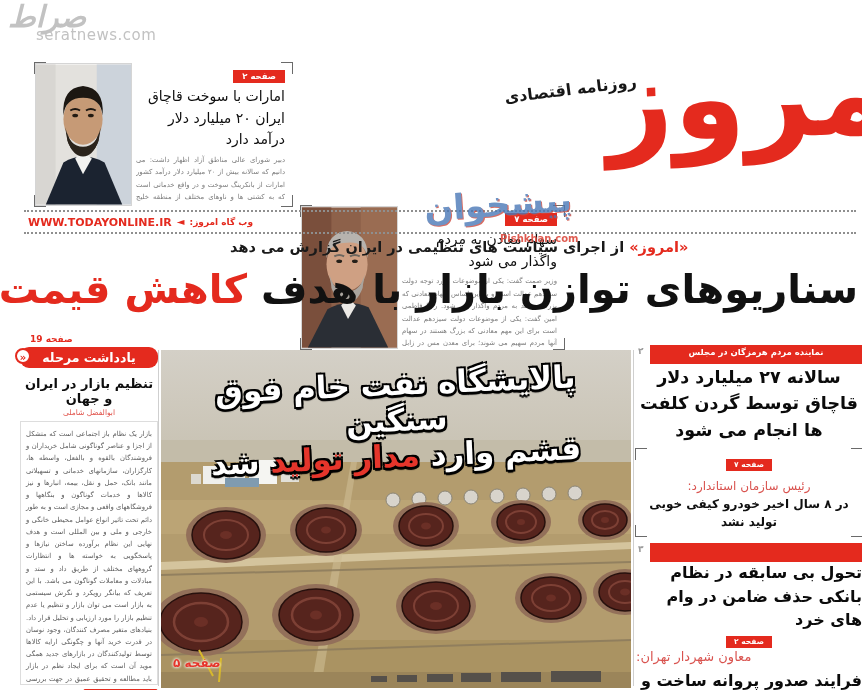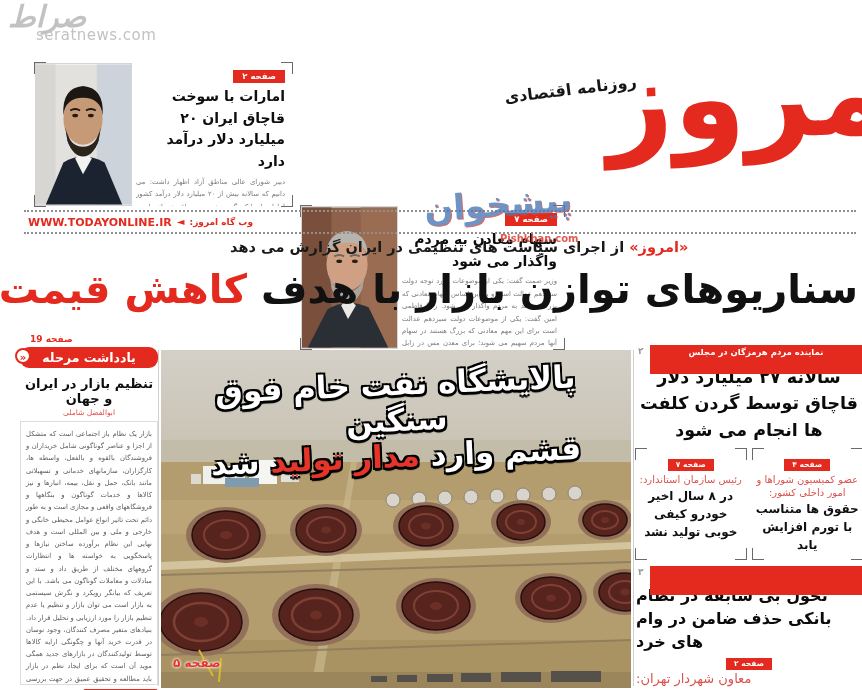--- a/index.html
+++ b/index.html
@@ -21,21 +21,21 @@
     font-size:116px;font-weight:900;color:#e42a1e;line-height:1.55;transform:rotate(-2deg)}
   
   .tbox{position:absolute;top:63px;height:143px;display:flex;background:#fff}
   #tbox1{left:35px;width:257px}
   #tbox2{left:301px;width:263px}
   .portrait{width:97px;height:143px;flex:0 0 97px;border:1px solid #d5d5d5;box-sizing:border-box}
   .portrait svg{display:block;width:100%;height:100%}
   .ttext{flex:1;padding:1px 7px 0 4px;direction:rtl;text-align:right;overflow:hidden}
   .ptag{display:inline-block;background:#e42a1e;color:#fff;font-size:8.5px;font-weight:700;
     padding:1px 9px 2px;margin:1px 0 3px}
-  .thead{font-size:14px;font-weight:700;line-height:1.55;color:#0e0e0e}
+  .thead{font-size:14px;font-weight:400;line-height:1.55;color:#0e0e0e}
   .tbody{font-size:6.9px;color:#7a7a7a;text-align:justify;line-height:1.8;margin-top:3px;height:82px;overflow:hidden}
   
   .cbx{position:relative}
   .cbx>i{position:absolute;width:11px;height:11px;border:0 solid #6a6a6a}
   .cbx>i.tl{top:-1px;left:-1px;border-top-width:1px;border-left-width:1px}
   .cbx>i.tr{top:-1px;right:-1px;border-top-width:1px;border-right-width:1px}
   .cbx>i.bl{bottom:-1px;left:-1px;border-bottom-width:1px;border-left-width:1px}
   .cbx>i.br{bottom:-1px;right:-1px;border-bottom-width:1px;border-right-width:1px}
   
   #dateband{position:absolute;top:210px;left:24px;right:6px;height:24px;
@@ -73,30 +73,30 @@
     font-size:31px;transform:rotate(-2.5deg);
     text-shadow:-2px -2px 0 #000,2px -2px 0 #000,-2px 2px 0 #000,2px 2px 0 #000,0 3px 1px #000}
   #ph1{top:16px}
   #ph2{top:88px}
   .ph-line .red{color:#e5352b}
   #phototag{position:absolute;left:12px;bottom:18px;color:#e5352b;font-weight:900;font-size:12px;
     text-shadow:0 0 3px #fff,0 0 3px #fff}
   
   #rcol{position:absolute;left:636px;top:345px;width:226px;direction:rtl}
   .barrow{position:relative;height:13px;margin-bottom:2px}
-  .rbar{background:#e42a1e;height:29px;color:#fff;font-size:8.5px;font-weight:700;text-align:center;
+  .rbar{background:#e42a1e;height:19px;color:#fff;font-size:8.5px;font-weight:700;text-align:center;
     line-height:14px;margin-left:14px}
   .secnum{position:absolute;left:2px;top:1px;color:#9b9b9b;font-size:9px;font-weight:700}
   .rh1{font-size:17.5px;font-weight:900;text-align:center;line-height:1.5;color:#0b0b0b;margin:6px 0}
-  .rh2{font-size:16px;font-weight:900;text-align:left;line-height:1.45;color:#0b0b0b;margin:5px 0}
+  .rh2{font-size:16px;font-weight:900;text-align:right;line-height:1.45;color:#0b0b0b;margin:5px 0}
   .duo{display:flex;gap:7px;margin:3px 0 7px}
   .dbox{flex:1;text-align:center;padding:3px 2px 5px;min-height:52px}
   .dtag{display:inline-block;background:#e42a1e;color:#fff;font-size:7.5px;font-weight:700;
     padding:0 8px;line-height:12px}
-  .dkick{color:#d9534f;font-size:10px;margin:2px 0 1px;line-height:1.3}
+  .dkick{color:#d9534f;font-size:12px;margin:8px 0 1px;line-height:1.3}
   .dhead{font-size:12px;font-weight:900;line-height:1.5;color:#101010}
   .ctag{width:max-content;margin:3px auto 1px;background:#e42a1e;color:#fff;font-size:7.5px;
     font-weight:700;padding:0 8px;line-height:12px}
   .ckick{color:#d9534f;font-size:13px;text-align:left;margin-bottom:1px}
   
   .vsep{position:absolute;top:350px;bottom:4px;width:1px;background:#cfcfcf}
 </style>
 </head>
 <body>
 
@@ -325,27 +325,20 @@
   <div class="barrow">
     <div class="rbar">نماینده مردم هرمزگان در مجلس</div>
     <span class="secnum">۲</span>
   </div>
   <div class="rh1">سالانه ۲۷ میلیارد دلار قاچاق توسط گردن کلفت ها انجام می شود</div>
 
   <div class="duo">
     <div class="dbox cbx">
       <i class="tl"></i><i class="tr"></i>
       <i class="bl"></i><i class="br"></i>
-      <span class="dtag">صفحه ۴</span>
-      <div class="dkick">عضو کمیسیون شوراها و امور داخلی کشور:</div>
-      <div class="dhead">حقوق ها متناسب با تورم افزایش یابد</div>
-    </div>
-    <div class="dbox cbx">
-      <i class="tl"></i><i class="tr"></i>
-      <i class="bl"></i><i class="br"></i>
       <span class="dtag">صفحه ۷</span>
       <div class="dkick">رئیس سازمان استاندارد:</div>
       <div class="dhead">در ۸ سال اخیر خودرو کیفی خوبی تولید نشد</div>
     </div>
   </div>
 
   <div class="barrow">
     <div class="rbar"></div>
     <span class="secnum">۳</span>
   </div>

